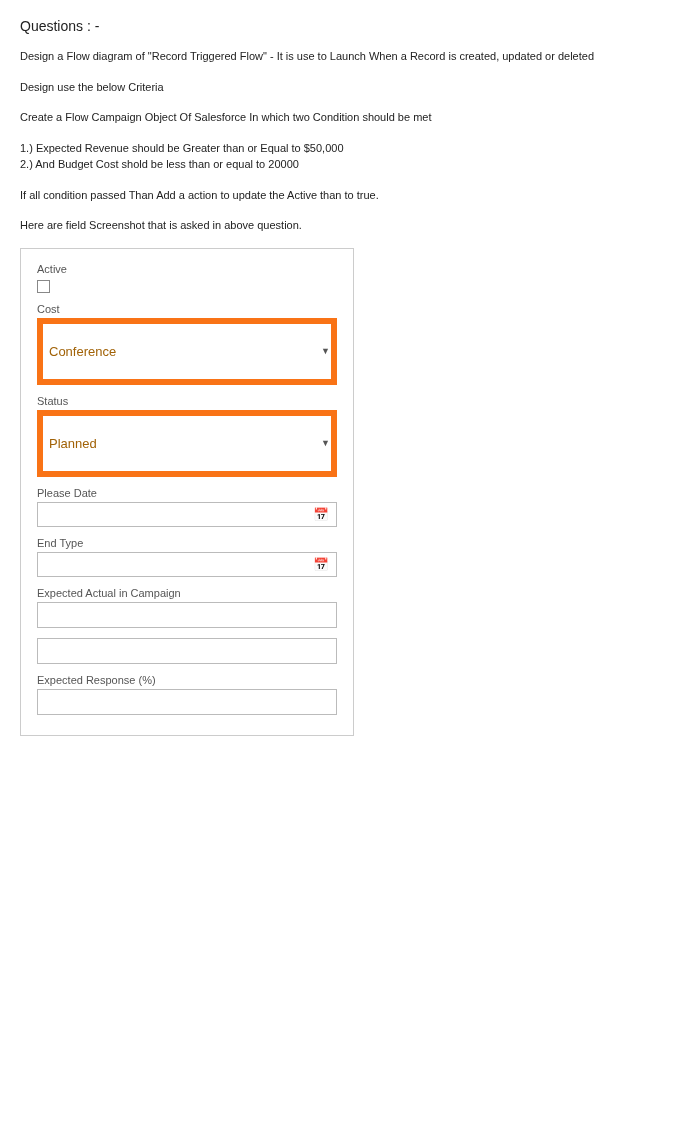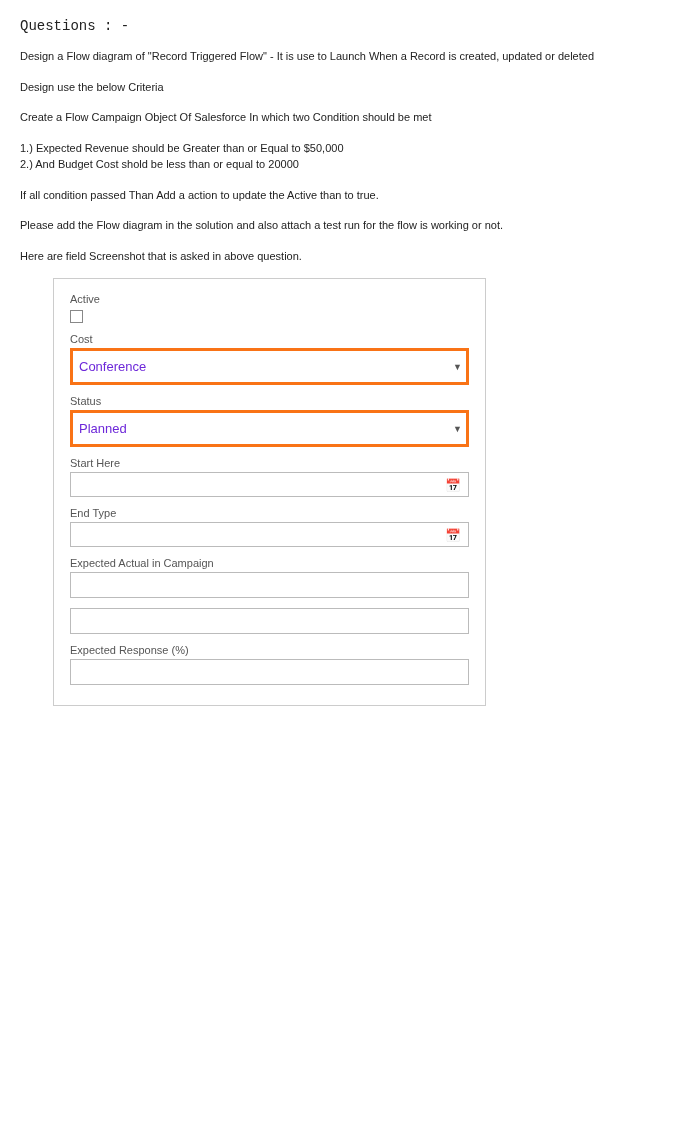--- a/index.html
+++ b/index.html
@@ -18,35 +18,33 @@
     }
 
     .questions-section {
       margin-bottom: 0;
     }
 
     .questions-title {
       font-size: 14px;
       font-weight: normal;
       margin-bottom: 14px;
-      font-family: Liberation Mono, monospace;
     }
 
     .paragraph {
       font-size: 11px;
       line-height: 1.5;
       margin-bottom: 14px;
     }
 
     .screenshot-box {
       border: 1px solid #ccc;
       padding: 14px 16px 10px 16px;
-      width: 433px;
+      width: 334px;
       margin-top: 6px;
-      margin-left: 33px;
     }
 
     .field-group {
       margin-bottom: 10px;
     }
 
     .field-label {
       font-size: 11px;
       color: #555;
       margin-bottom: 3px;
@@ -62,28 +60,28 @@
     .field-checkbox {
       width: 13px;
       height: 13px;
       border: 1px solid #888;
       display: inline-block;
       margin-top: 2px;
     }
 
     .field-select {
       width: 100%;
-      border: 3px solid #f97316;
-      padding: 8px 6px;
+      border: 6px solid #f97316;
+      padding: 20px 6px;
       font-size: 13px;
       background: #fff;
       appearance: none;
       -webkit-appearance: none;
       position: relative;
-      color: #6d28d9;
+      color: #a16207;
     }
 
     .select-wrapper {
       position: relative;
       width: 100%;
     }
 
     .select-wrapper::after {
       content: '▼';
       font-size: 9px;
@@ -145,21 +143,20 @@
 
   <p class="paragraph">Create a Flow Campaign Object Of Salesforce In which two Condition should be met</p>
 
   <p class="paragraph">
     1.) Expected Revenue should be Greater than or Equal to $50,000<br>
     2.) And Budget Cost shold be less than or equal to 20000
   </p>
 
   <p class="paragraph">If all condition passed Than Add a action to update the Active than to true.</p>
 
-  <p class="paragraph">Please add the Flow diagram in the solution  and also attach a test run for the flow is working or not.</p>
 
   <p class="paragraph">Here are field Screenshot that is asked in above question.</p>
 
   <div class="screenshot-box">
 
     <div class="field-group">
       <span class="field-label">Active</span>
       <div class="field-checkbox-row">
         <div class="field-checkbox"></div>
       </div>
@@ -177,21 +174,21 @@
     <div class="field-group">
       <span class="field-label">Status</span>
       <div class="select-wrapper">
         <select class="field-select">
           <option>Planned</option>
         </select>
       </div>
     </div>
 
     <div class="field-group">
-      <span class="field-label">Start Here</span>
+      <span class="field-label">Please Date</span>
       <div class="input-wrapper">
         <input type="text" class="field-input" value="" style="">
         <span class="cal-icon">📅</span>
       </div>
     </div>
 
     <div class="field-group">
       <span class="field-label">End Type</span>
       <div class="input-wrapper">
         <input type="text" class="field-input" value="" style="">

